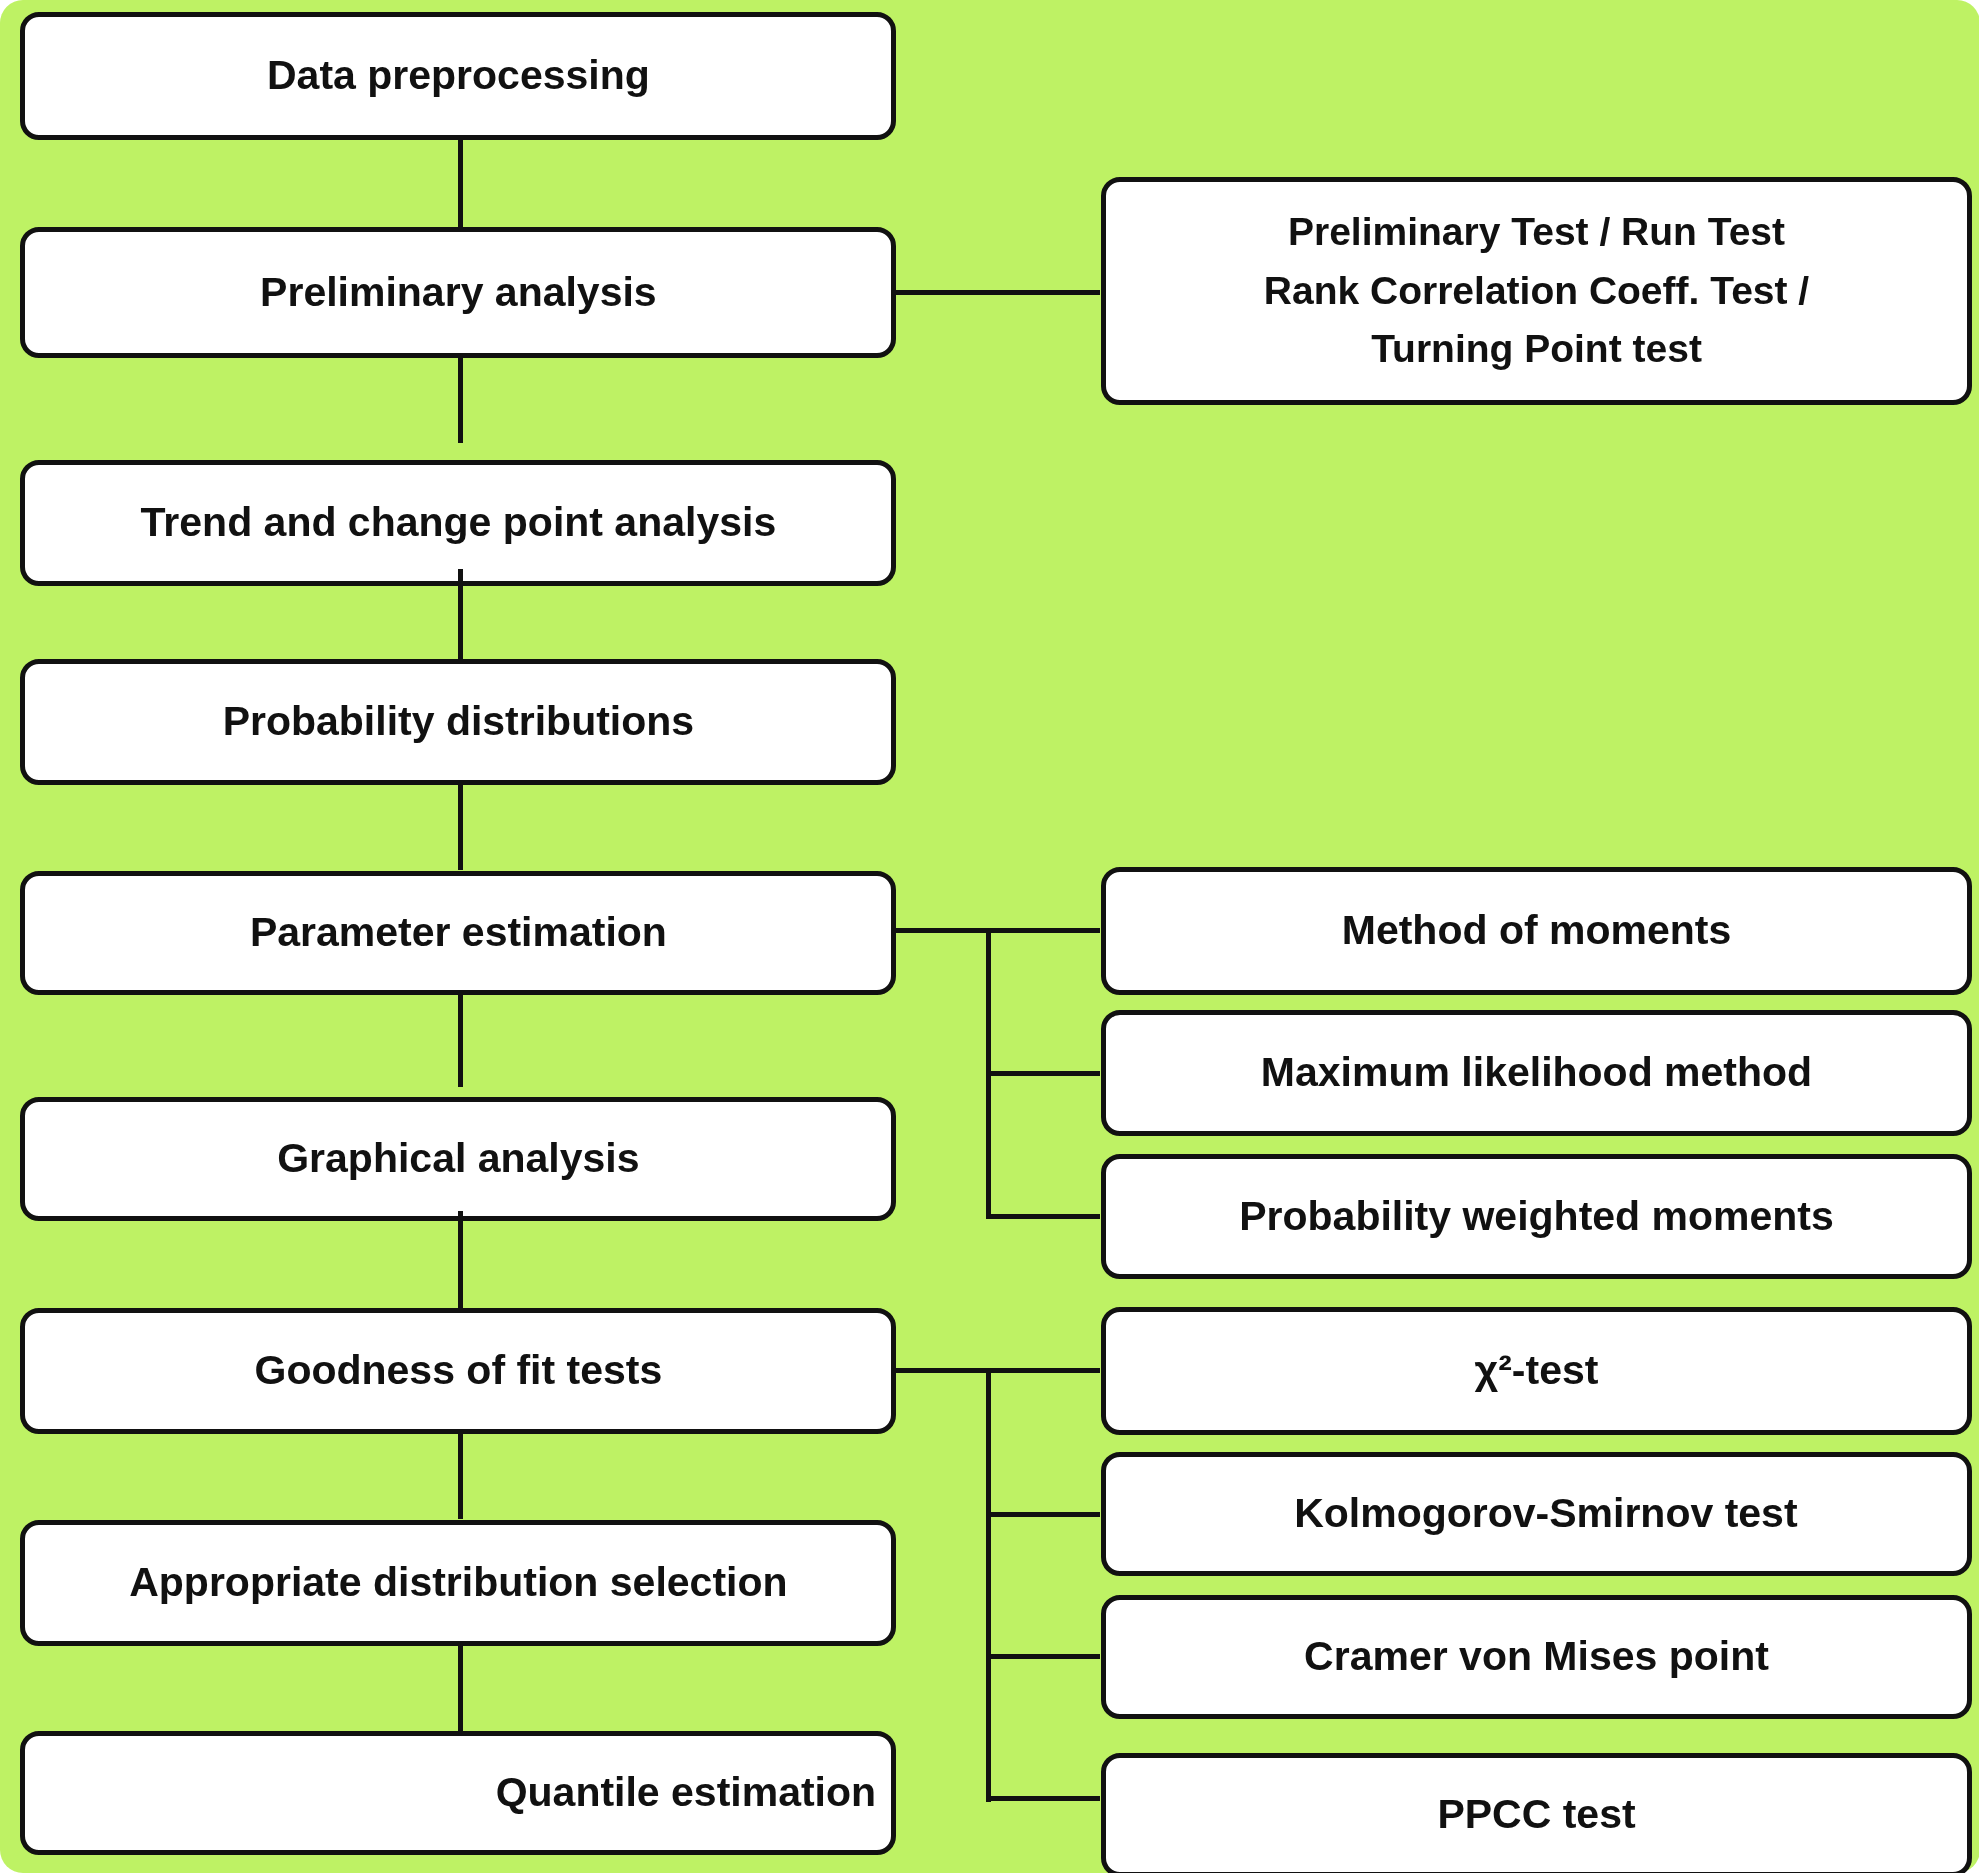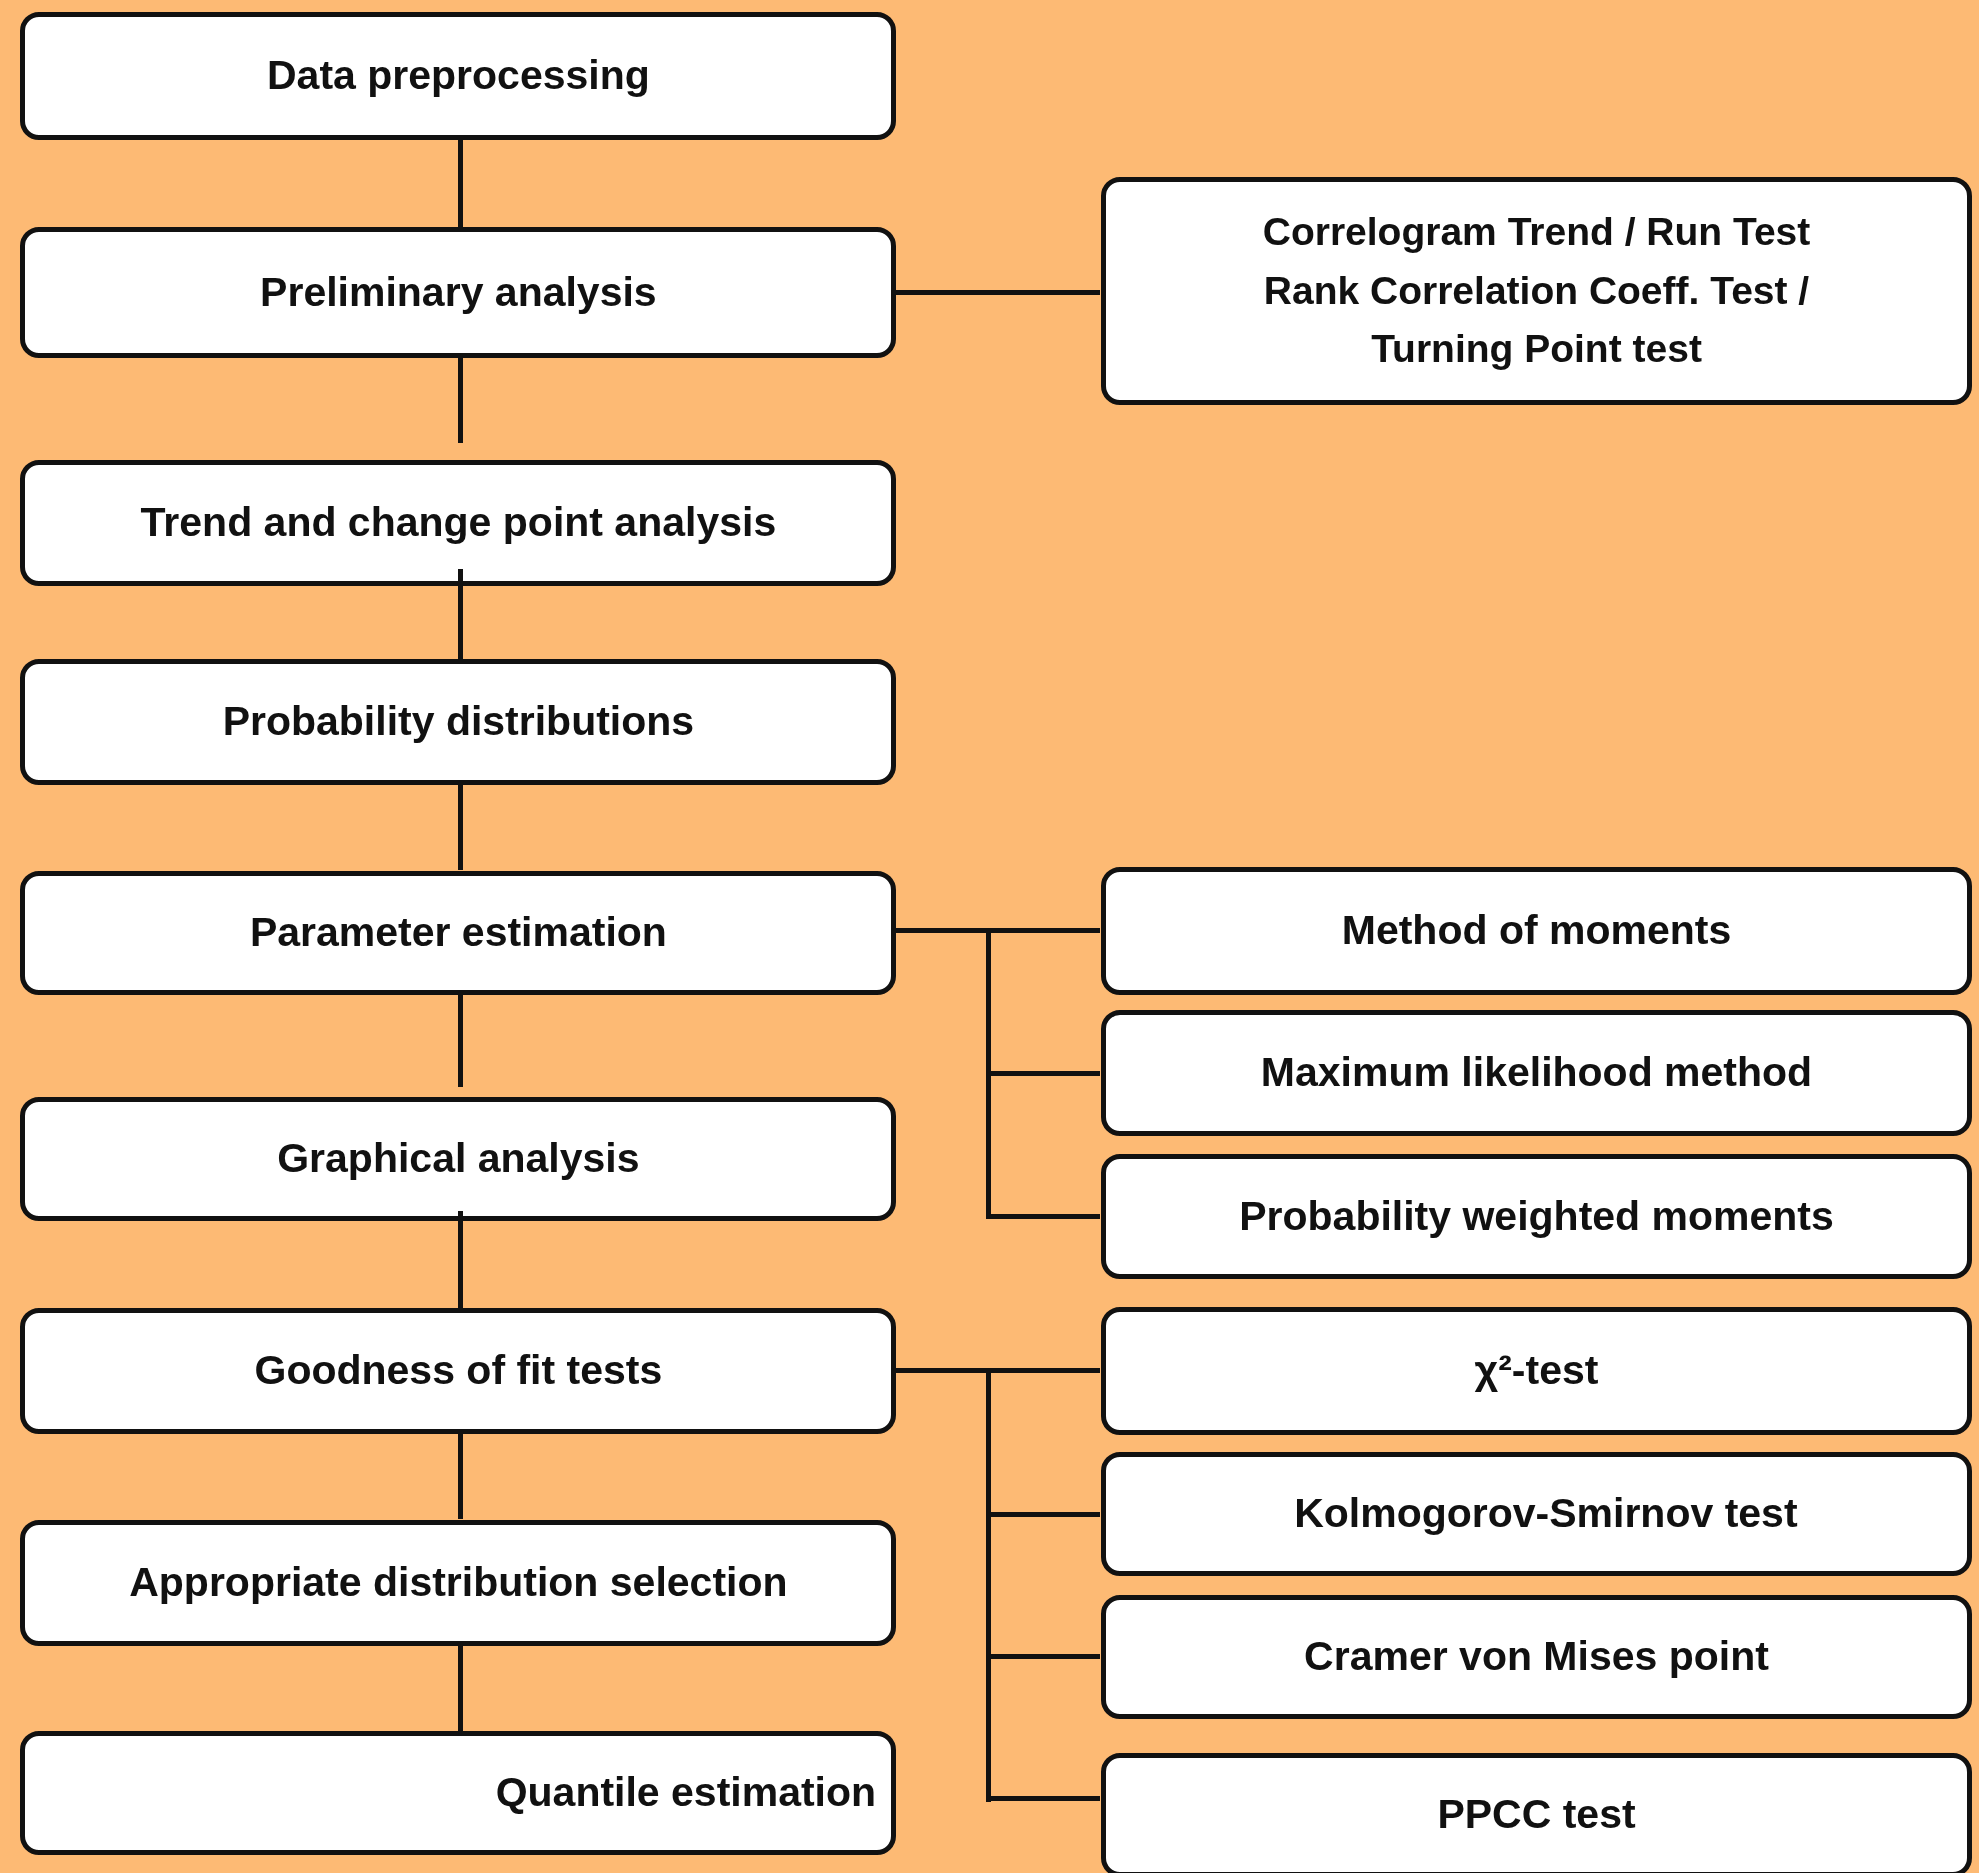--- a/index.html
+++ b/index.html
@@ -4,23 +4,24 @@
 <style>
   html, body {
     margin: 0;
     padding: 0;
     background: #ffffff;
   }
   .canvas {
     position: relative;
     width: 1980px;
     height: 1873px;
-    background: #fdba74;
+    background: #bef264;
     font-family: "Liberation Sans", sans-serif;
     color: #111111;
+    border-radius: 23px;
   }
   .box {
     position: absolute;
     box-sizing: border-box;
     background: #ffffff;
     border: 5.1px solid #111111;
     border-radius: 19px;
     display: flex;
     flex-direction: column;
     align-items: center;
@@ -111,21 +112,21 @@
     <span>Goodness of fit tests</span>
   </div>
   <div class="box col-left" id="step7">
     <span>Appropriate distribution selection</span>
   </div>
   <div class="box col-left" id="step8">
     <span>Quantile estimation</span>
   </div>
 
   <div class="box col-right multiline" id="prelimTests">
-    <span>Correlogram Trend / Run Test</span>
+    <span>Preliminary Test / Run Test</span>
     <span>Rank Correlation Coeff. Test /</span>
     <span>Turning Point test</span>
   </div>
 
   <div class="box col-right" id="pmethod1">
     <span>Maximum likelihood method</span>
   </div>
   <div class="box col-right" id="pmethod0">
     <span>Method of moments</span>
   </div>

